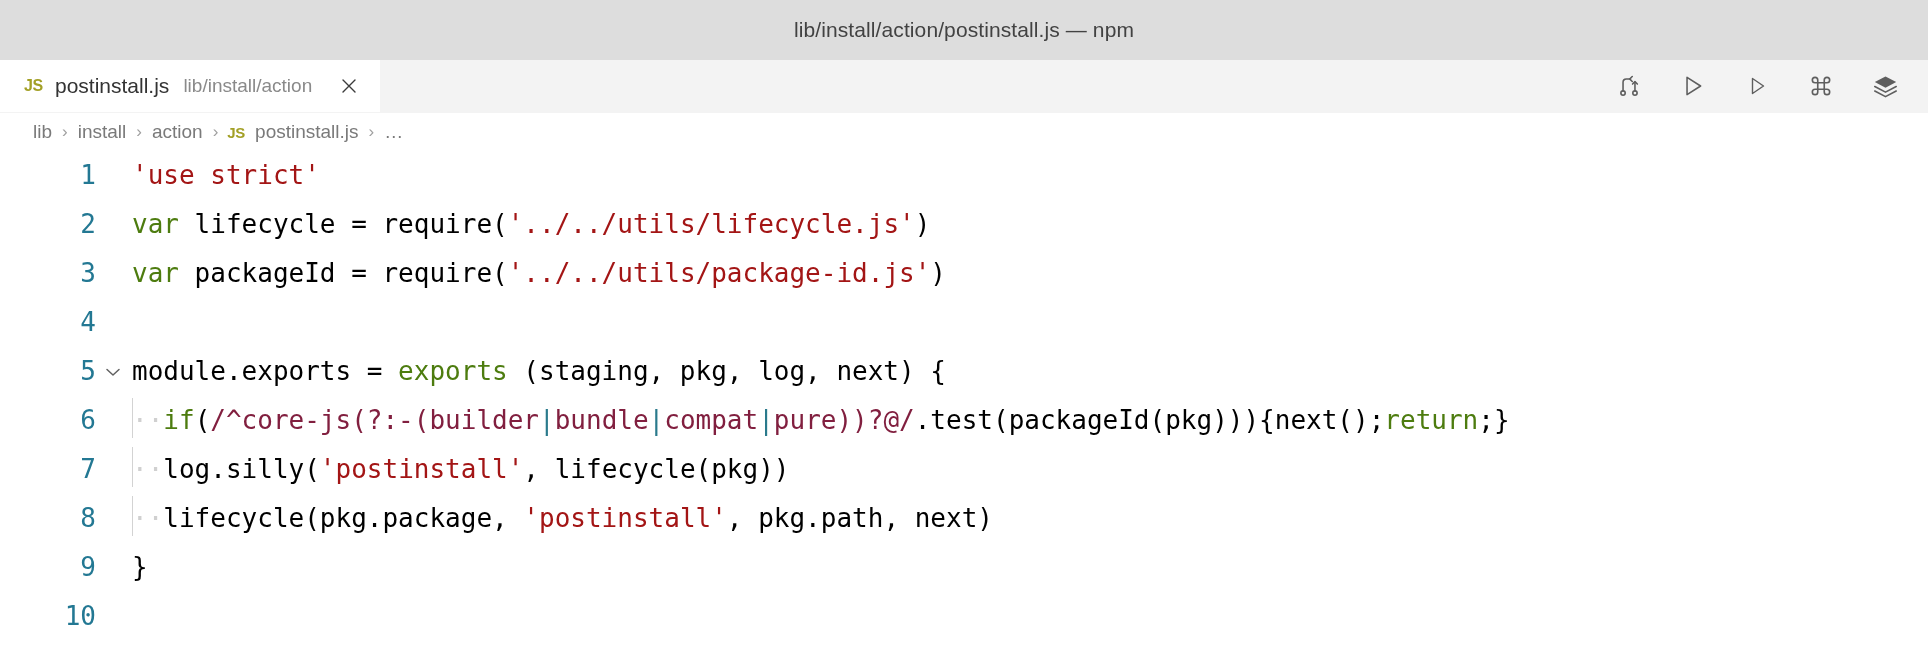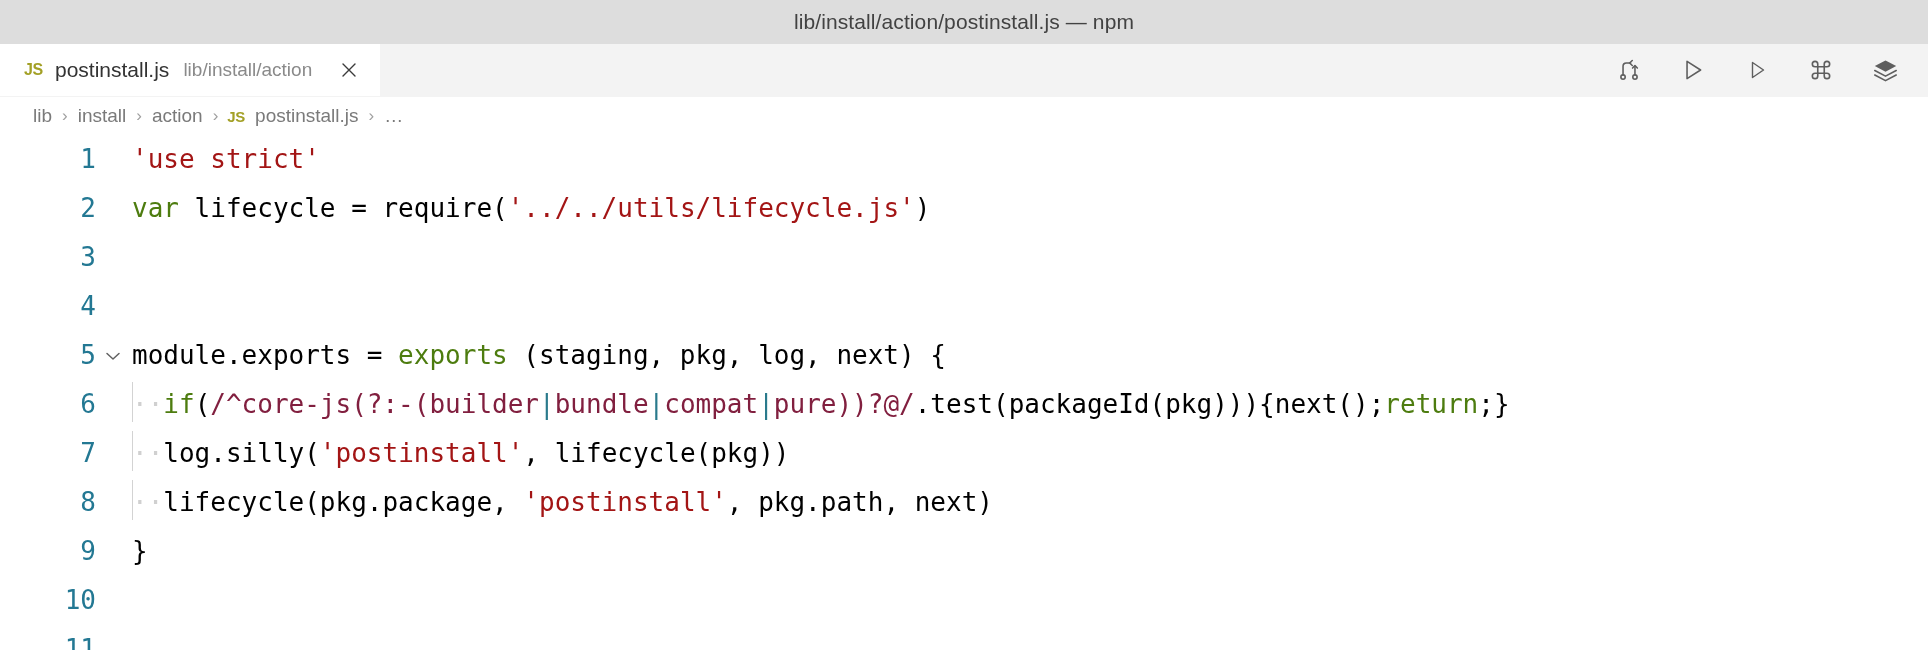--- a/index.html
+++ b/index.html
@@ -11,21 +11,21 @@
   body {
     width: 1928px;
     height: 650px;
     overflow: hidden;
     font-family: "Liberation Sans", sans-serif;
     -webkit-font-smoothing: antialiased;
   }
 
   
   .titlebar {
-    height: 44px;
+    height: 60px;
     background: #dddddd;
     display: flex;
     align-items: center;
     justify-content: center;
     position: relative;
     color: #424242;
     font-size: 21px;
     letter-spacing: 0.1px;
     user-select: none;
   }
@@ -272,21 +272,21 @@
   <span class="crumb-sep">›</span>
   <span class="crumb-js">JS</span>
   <span class="crumb crumb-file">postinstall.js</span>
   <span class="crumb-sep">›</span>
   <span class="crumb">…</span>
 </div>
 
 <div class="editor" id="editor">
     <div class="code-line"><div class="ln">1</div><div class="fold"></div><div class="code"><span class="t-str">'use strict'</span></div></div>
     <div class="code-line"><div class="ln">2</div><div class="fold"></div><div class="code"><span class="t-key">var</span><span class="t-plain"> lifecycle = require(</span><span class="t-str">'../../utils/lifecycle.js'</span><span class="t-plain">)</span></div></div>
-    <div class="code-line"><div class="ln">3</div><div class="fold"></div></div>
+    <div class="code-line"><div class="ln">3</div><div class="fold"></div><div class="code"><span class="t-key">var</span><span class="t-plain"> packageId = require(</span><span class="t-str">'../../utils/package-id.js'</span><span class="t-plain">)</span></div></div>
     <div class="code-line"><div class="ln">4</div><div class="fold"></div><div class="code"></div></div>
     <div class="code-line"><div class="ln">5</div><div class="fold"><svg width="22" height="22" viewBox="0 0 22 22" fill="none" stroke="currentColor" stroke-width="1.5" stroke-linecap="round" stroke-linejoin="round">
           <path d="M5 8.5 L11 14 L17 8.5"></path>
         </svg></div><div class="code"><span class="t-plain">module.exports = </span><span class="t-key">exports</span><span class="t-plain"> (staging, pkg, log, next) {</span></div></div>
     <div class="code-line"><div class="ln">6</div><div class="fold"></div><div class="code"><span class="indent-guide"></span><span class="ws-dot">··</span><span class="t-key">if</span><span class="t-plain">(</span><span class="t-rgx">/^core-js(?:-(builder</span><span class="t-rgxsep">|</span><span class="t-rgx">bundle</span><span class="t-rgxsep">|</span><span class="t-rgx">compat</span><span class="t-rgxsep">|</span><span class="t-rgx">pure))?@/</span><span class="t-plain">.test(packageId(pkg))){next();</span><span class="t-key">return</span><span class="t-plain">;}</span></div></div>
     <div class="code-line"><div class="ln">7</div><div class="fold"></div><div class="code"><span class="indent-guide"></span><span class="ws-dot">··</span><span class="t-plain">log.silly(</span><span class="t-str">'postinstall'</span><span class="t-plain">, lifecycle(pkg))</span></div></div>
     <div class="code-line"><div class="ln">8</div><div class="fold"></div><div class="code"><span class="indent-guide"></span><span class="ws-dot">··</span><span class="t-plain">lifecycle(pkg.package, </span><span class="t-str">'postinstall'</span><span class="t-plain">, pkg.path, next)</span></div></div>
     <div class="code-line"><div class="ln">9</div><div class="fold"></div><div class="code"><span class="t-plain">}</span></div></div>
     <div class="code-line"><div class="ln">10</div><div class="fold"></div><div class="code"></div></div>
     <div class="code-line"><div class="ln">11</div><div class="fold"></div><div class="code"></div></div>

